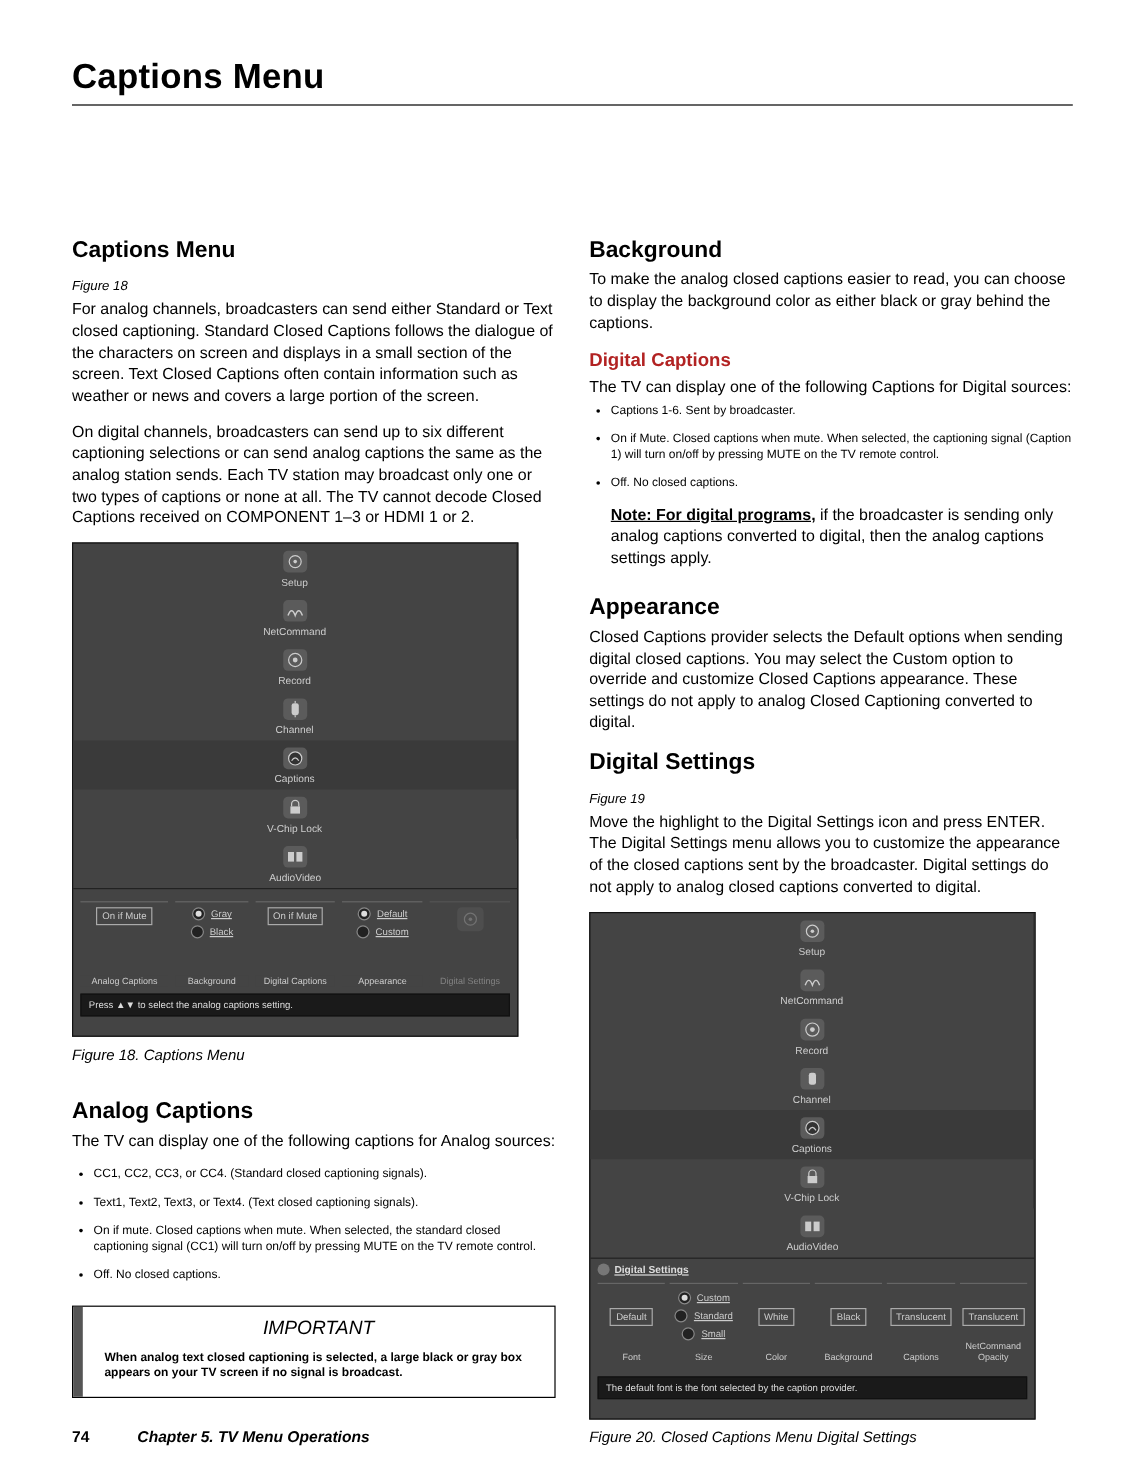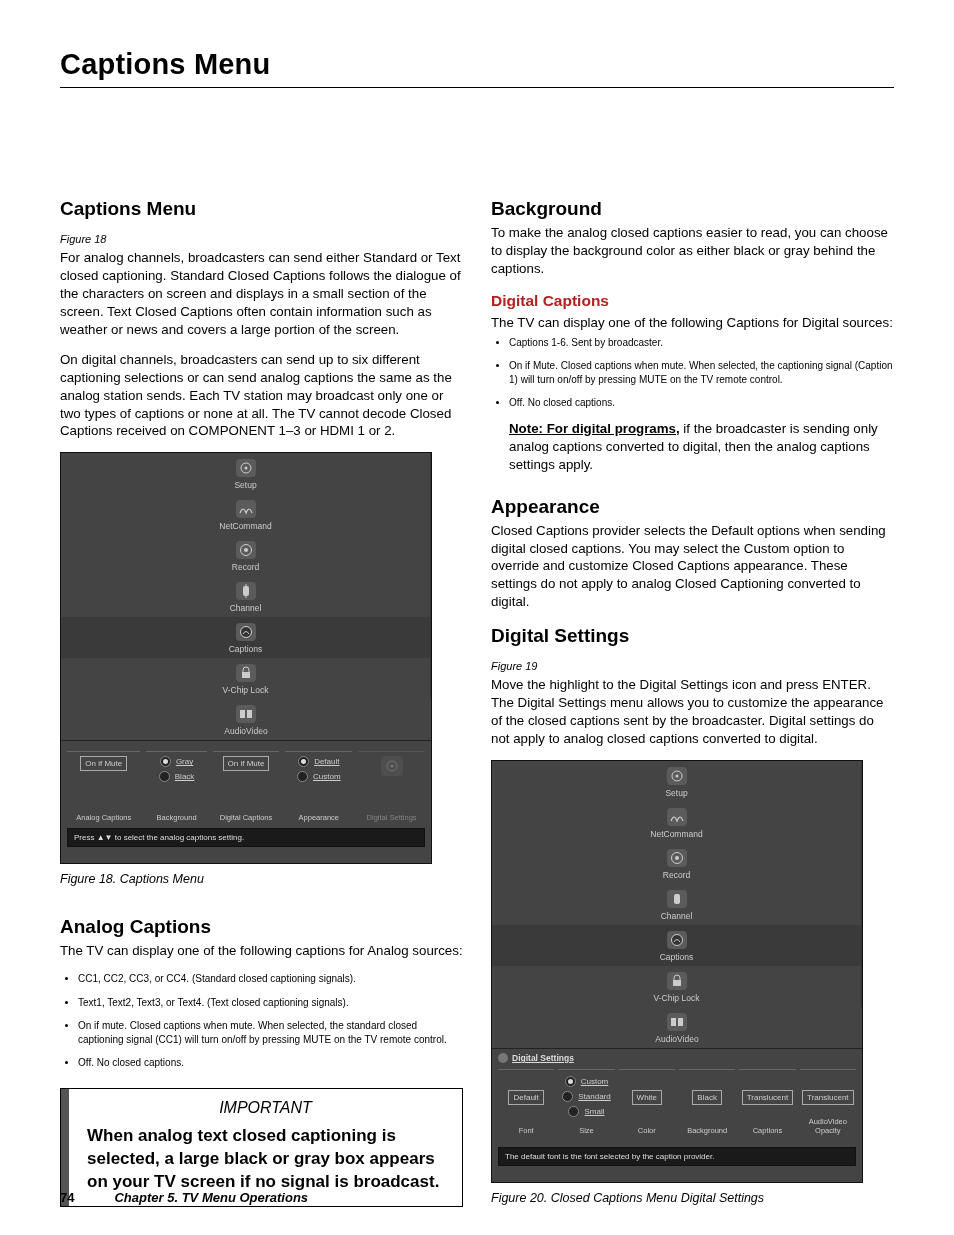--- a/index.html
+++ b/index.html
@@ -16,21 +16,21 @@
 p { font-size: 13.3px; line-height: 1.35; margin: 4px 0 12px 0; }
 ul { margin: 4px 0 8px 0; padding-left: 18px; }
 ul li { font-size: 10px; line-height: 1.35; margin-bottom: 10px; list-style: disc; }
 .note-indent { margin-left: 18px; font-size: 13.3px; line-height: 1.35; }
 b { font-weight: bold; text-decoration: underline; }
 
 
 .important-box { border: 1.5px solid #000; margin-top: 18px; padding: 0; }
 .important-inner { border-left: 8px solid #555; padding: 10px 18px 12px 18px; }
 .important-title { text-align: center; font-style: italic; font-weight: normal; font-size: 16px; margin-bottom: 8px; }
-.important-text { font-weight: bold; font-size: 17px; line-height: 1.35; text-align: left; }
+.important-text { font-weight: bold; font-size: 10px; line-height: 1.35; text-align: left; }
 
 
 .footer { position: absolute; bottom: 30px; left: 60px; right: 60px; display: flex; font-size: 13px; font-weight: bold; font-style: italic; }
 .footer .pn { font-style: normal; margin-right: 40px; }
 
 
 .tv { width: 370px; background: #444; border: 1px solid #111; color: #ccc; font-size: 8.5px; margin-top: 10px; }
 .tv-tabs { display: flex; border-bottom: 1px solid #222; flex-direction: column; }
 .tv-tab { flex: 1; text-align: center; padding: 6px 2px 4px; border-right: 1px solid #333; }
 .tv-tab:last-child { border-right: none; }
@@ -291,21 +291,21 @@
             <div class="tv-cell">
               <div style="height:10px"></div>
               <div class="tv-btn">Translucent</div>
               <div style="height:10px"></div>
               <div class="seclabel">Captions</div>
             </div>
             <div class="tv-cell">
               <div style="height:10px"></div>
               <div class="tv-btn">Translucent</div>
               <div style="height:10px"></div>
-              <div class="seclabel">AudioVideo Opacity</div>
+              <div class="seclabel">NetCommand Opacity</div>
             </div>
           </div>
         </div>
         <div class="tv-help">The default font is the font selected by the caption provider.</div>
       </div>
       <div class="caption">Figure 20.  Closed Captions Menu Digital Settings</div>
     </div>
   </div>
 
   <div class="footer">

